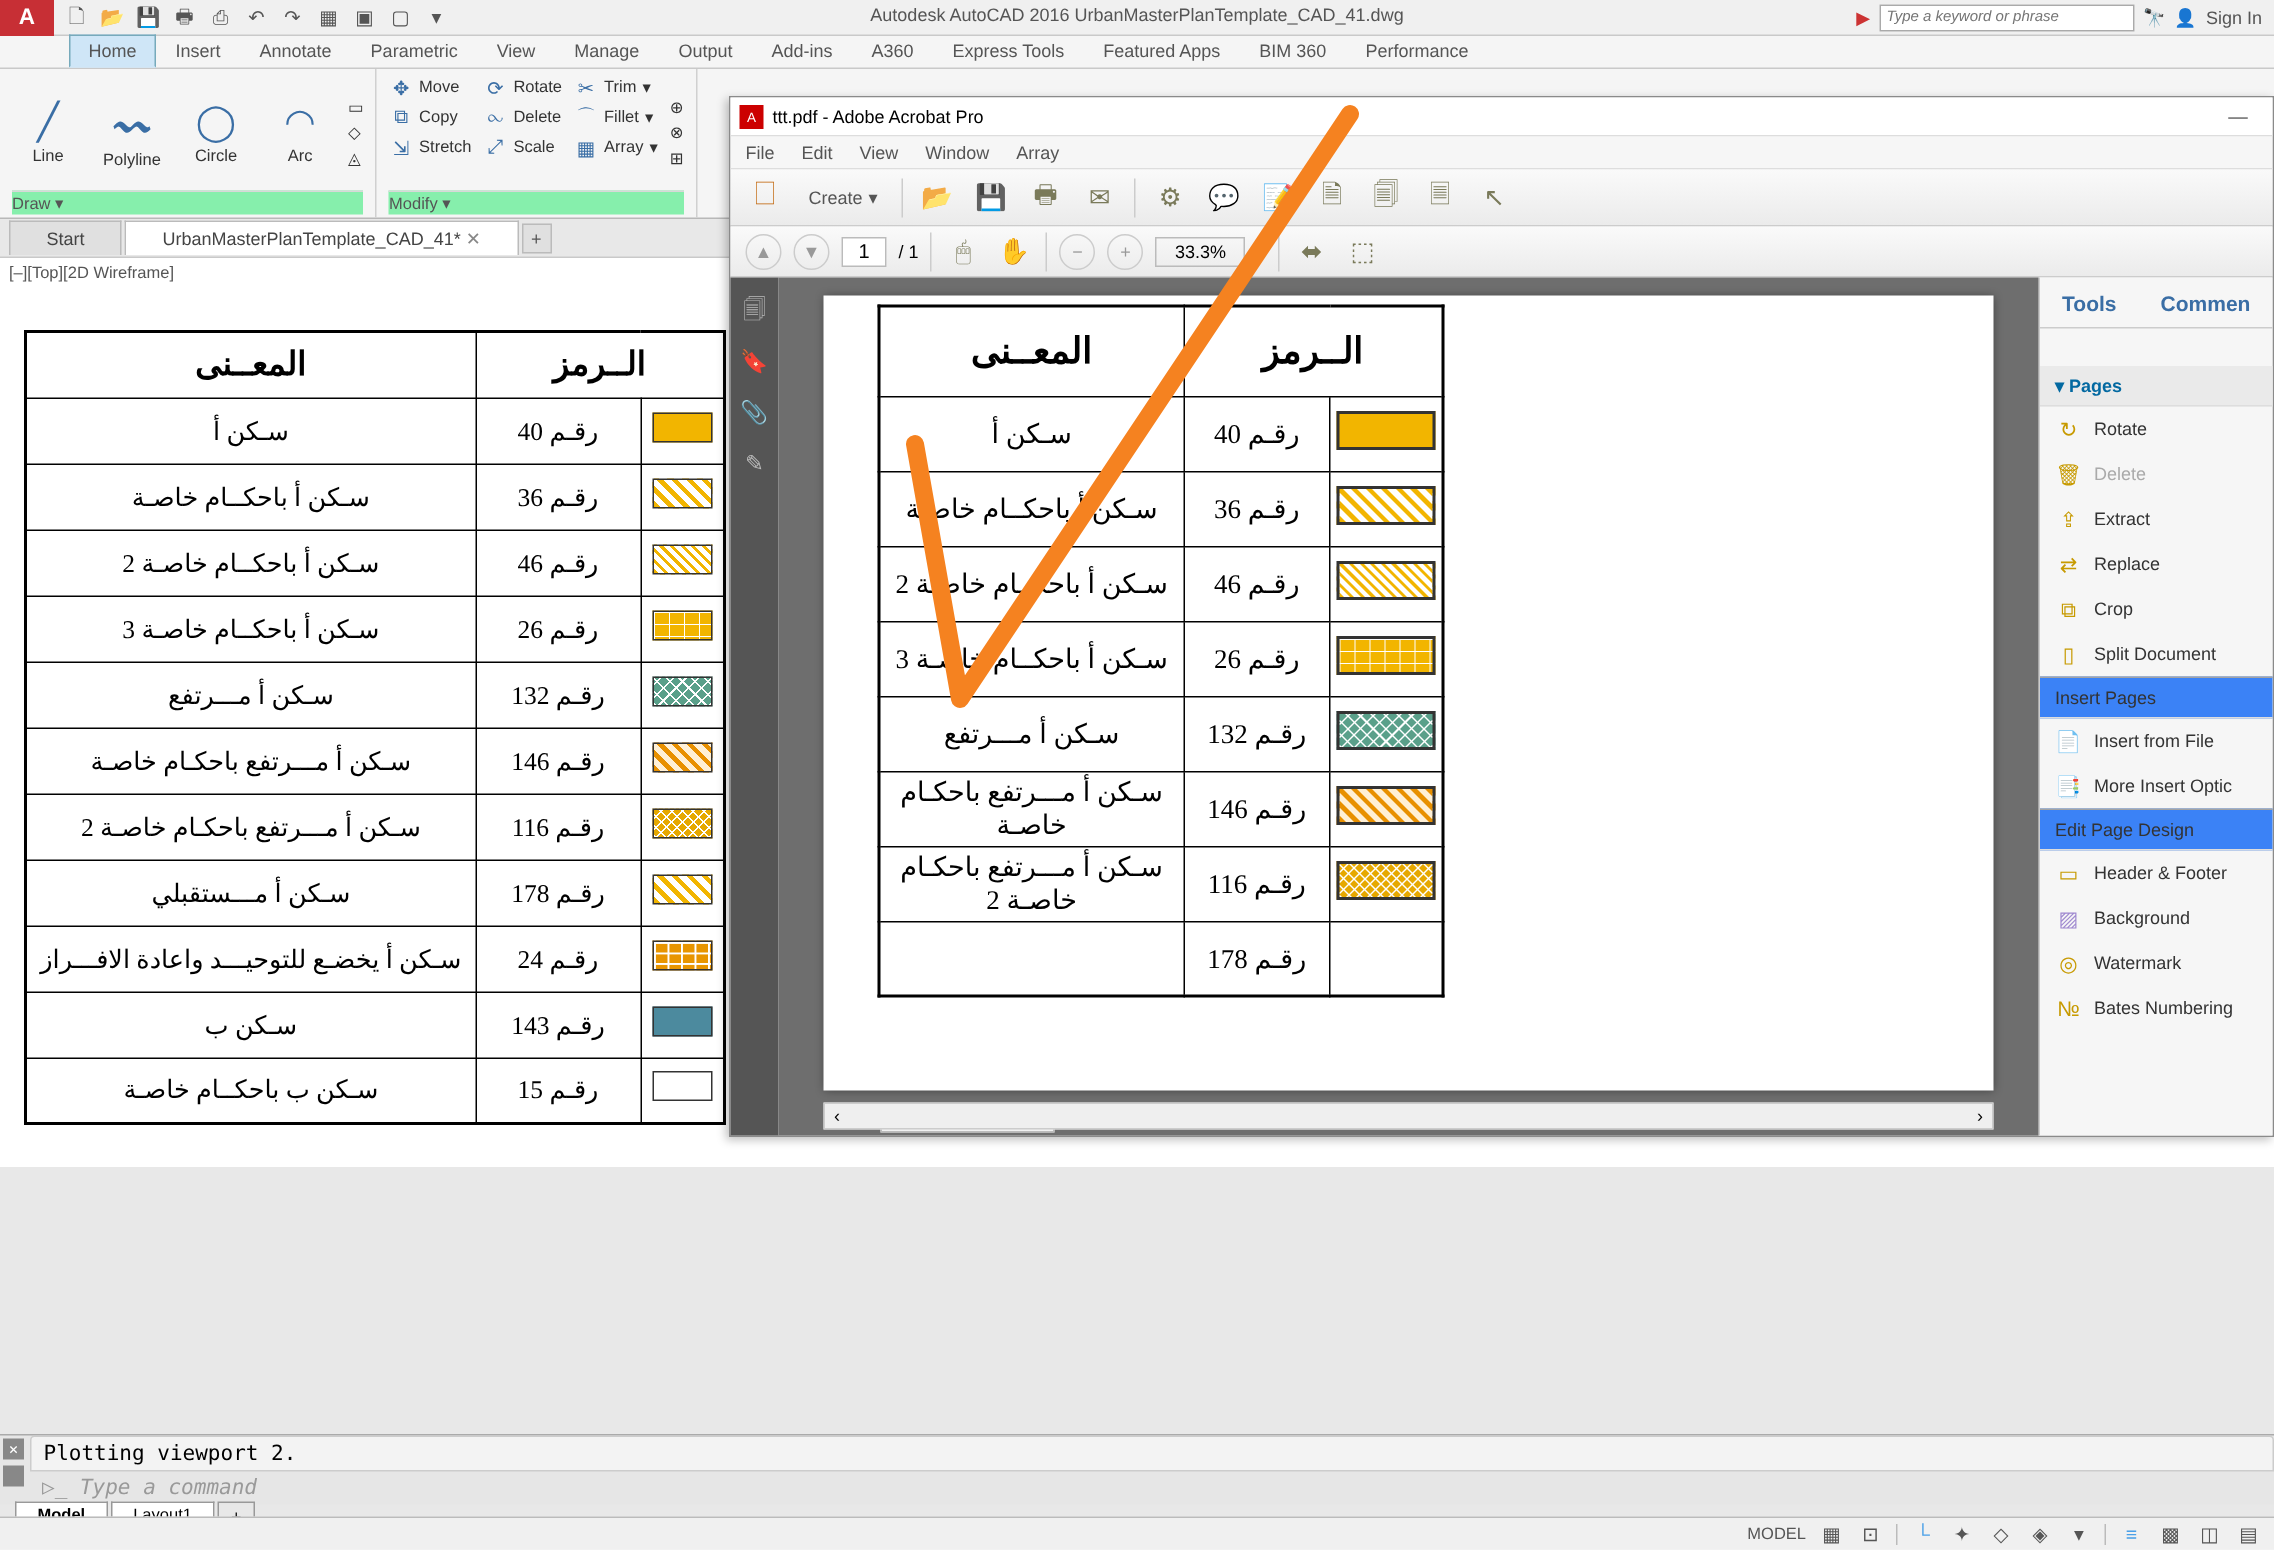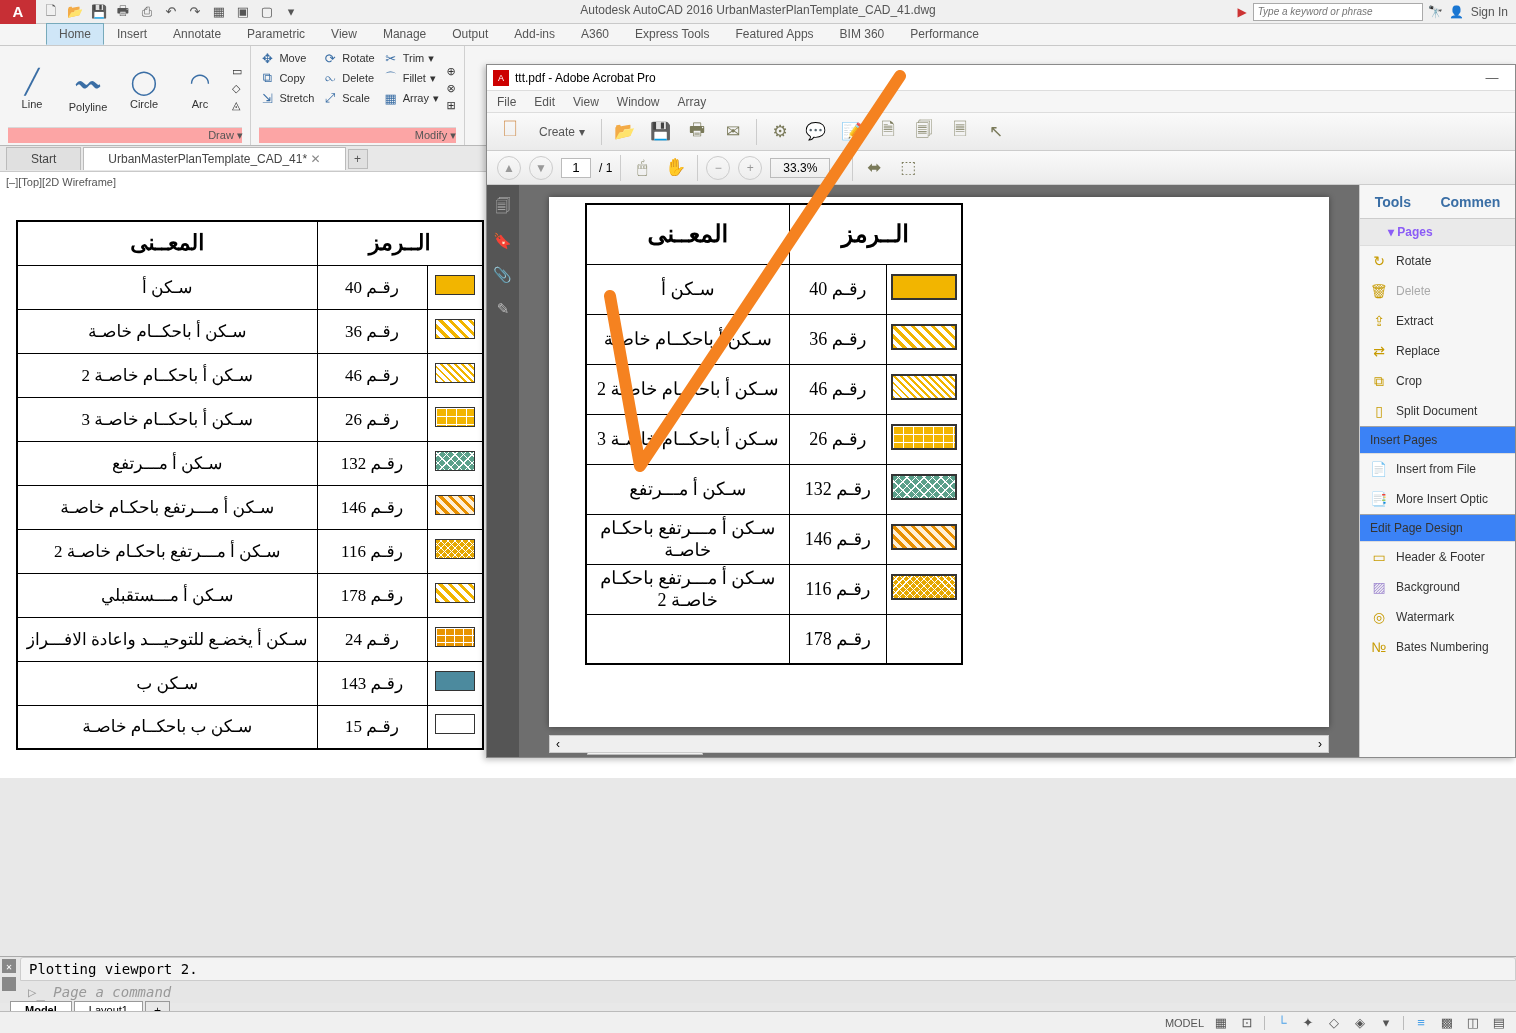--- a/index.html
+++ b/index.html
@@ -17,21 +17,21 @@
 
     
     .ribbon-tabs { height: 22px; background:#f5f5f5; display:flex; align-items:flex-end; padding-left:46px; gap:0; border-bottom:1px solid #c9c9c9;}
     .ribbon-tab { padding: 3px 12px; color:#555; font-size:12px; border:1px solid transparent;}
     .ribbon-tab.active { background:#cfe6f7; border:1px solid #7ab; border-bottom:1px solid #cfe6f7;}
 
     
     .ribbon { height: 100px; background:#f5f5f5; display:flex; border-bottom:1px solid #b8b8b8;}
     .ribbon-panel { border-right:1px solid #d0d0d0; padding:4px 8px 2px 8px; display:flex; flex-direction:column;}
     .panel-body { display:flex; gap:8px; flex:1;}
-    .panel-name { text-align:right; font-size:11px; color:#555; background:#fca5a5; border-top:1px solid #d8d8d8; padding:1px 0;}
+    .panel-name { text-align:left; font-size:11px; color:#555; background:#86efac; border-top:1px solid #d8d8d8; padding:1px 0;}
     .draw-big { display:flex; flex-direction:column; align-items:center; justify-content:center; gap:2px; font-size:11px; color:#333; width:48px;}
     .draw-big .ico { font-size:24px; color:#3a6ea5;}
     .modify-col { display:flex; flex-direction:column; gap:4px; font-size:11px; color:#333;}
     .modify-row { display:flex; align-items:center; gap:4px;}
     .modify-row .ico { width:16px; height:16px; display:inline-flex; align-items:center; justify-content:center; color:#3a6ea5; font-size:13px;}
 
     
     .file-tabs { height: 26px; background:#e8e8e8; display:flex; align-items:center; padding-left:6px; gap:2px; border-bottom:1px solid #c9c9c9;}
     .file-tab { padding:4px 24px; background:#e0e0e0; border:1px solid #bbb; border-bottom:none; font-size:12px; color:#444;}
     .file-tab.active { background:#fff; }
@@ -85,21 +85,21 @@
     .acrobat-body { flex:1; display:flex; min-height:0;}
     .acrobat-sidepanel { width:32px; background:#555; display:flex; flex-direction:column; align-items:center; gap:14px; padding-top:12px;}
     .side-icon { width:20px;height:20px; color:#bbb; font-size:15px; display:flex;align-items:center;justify-content:center;}
     .acrobat-doc { flex:1; background:#6e6e6e; overflow:hidden; position:relative;}
     .acrobat-page { position:absolute; top:12px; left:30px; right:30px; bottom:30px; background:#fff; box-shadow:0 0 6px rgba(0,0,0,0.4);}
     .acrobat-scroll { position:absolute; bottom:4px; left:30px; right:30px; height:18px; background:#efefef; border:1px solid #ccc; display:flex;align-items:center;}
     .acrobat-dims { position:absolute; bottom:2px; left:68px; background:rgba(255,255,255,0.9); border:1px solid #bbb; padding:1px 6px; font-size:11px;}
 
     .acrobat-rightpanel { width:156px; background:#f6f6f6; border-left:1px solid #ccc; display:flex; flex-direction:column; font-size:12px; color:#333;}
     .rp-tabs { height:34px; display:flex; align-items:center; justify-content:space-around; font-weight:bold; color:#3a6ea5; border-bottom:1px solid #ccc; font-size:14px;}
-    .rp-header { padding:6px 28px; font-weight:bold; color:#8b5cf6; background:#eaeaea; border-bottom:1px solid #ddd;}
+    .rp-header { padding:6px 10px; font-weight:bold; color:#0369a1; background:#eaeaea; border-bottom:1px solid #ddd;margin-top:25px;}
     .rp-item { padding:6px 10px; display:flex; align-items:center; gap:8px;}
     .rp-item .ri { width:18px;height:18px; display:flex;align-items:center;justify-content:center; color:#c79a00; font-size:14px;}
     .rp-item.disabled { color:#aaa;}
     .rp-section { padding:6px 10px; font-weight:normal; background:#3b82f6; border-top:1px solid #a3a3a3; border-bottom:1px solid #ddd;}
 
     
     .pdf-table { position:absolute; top:6px; left:36px; right:36px; border:2px solid #000; border-collapse:collapse; font-family:"Times New Roman", serif;}
     .pdf-table th, .pdf-table td { border:1px solid #000; text-align:center; direction:rtl;}
     .pdf-table th { height:60px; font-size:24px; font-weight:bold;}
     .pdf-table td { height:50px; font-size:18px;}
@@ -324,21 +324,21 @@
           <td class="col-sym"><span class="swatch "></span></td>
         </tr>
       </tbody>
   </table>
 </div>
 
 <div class="cmdline">
   <div class="cmd-close">✕</div>
   <div class="cmd-tool"></div>
   <div class="history" style="margin-left:20px;">Plotting viewport 2.</div>
-  <div class="prompt" style="margin-left:20px;"><span>▷_ </span><span>Page a command</span></div>
+  <div class="prompt" style="margin-left:20px;"><span>▷_ </span><span>Type a command</span></div>
 </div>
 
 <div class="layout-tabs">
   <div class="layout-tab active">Model</div>
   <div class="layout-tab">Layout1</div>
   <div class="layout-tab-add">+</div>
 </div>
 
 <div class="status-bar">
   <span>MODEL</span>

